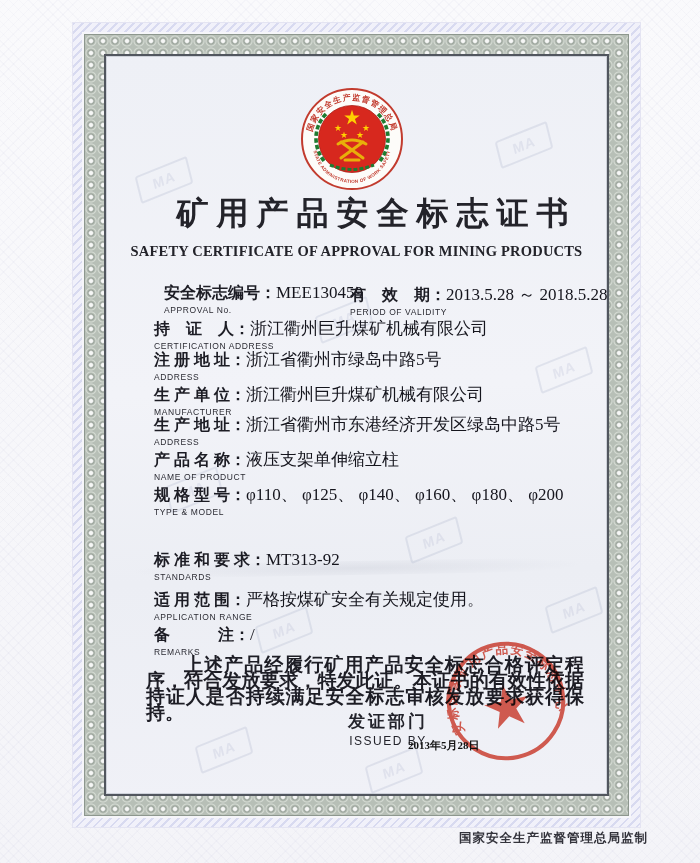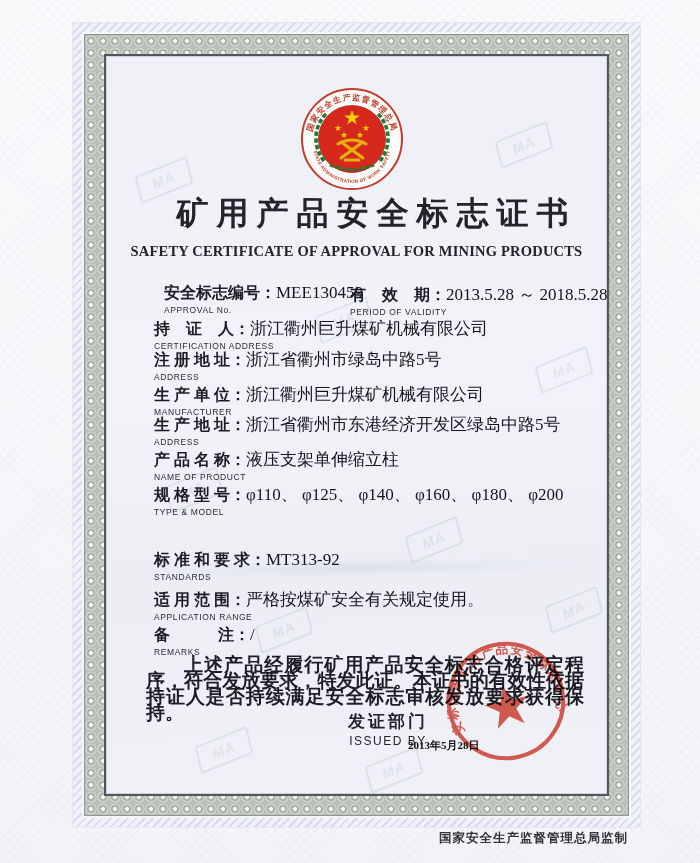--- a/index.html
+++ b/index.html
@@ -79,21 +79,21 @@
   .issued-zh{font-size:17px;font-weight:600;letter-spacing:3px;}
   .issued-en{font-family:"Liberation Sans",sans-serif;font-size:12px;letter-spacing:1.5px;margin-top:1px;}
   .issue-date{position:absolute;left:302px;top:682px;z-index:4;font-size:11px;font-weight:600;color:#111;}
   
   .stamp{
     position:absolute;left:337px;top:582px;width:126px;height:126px;z-index:3;
     transform:rotate(-12deg);mix-blend-mode:multiply;opacity:0.88;
   }
   
   .footer-note{
-    position:absolute;top:830px;right:72px;z-index:2;
+    position:absolute;top:830px;right:52px;z-index:2;
     font-size:12.5px;font-weight:600;letter-spacing:1px;color:#33333b;
   }
   
   .fold{
     position:absolute;left:0;top:505px;width:100%;height:14px;z-index:1;
     background:radial-gradient(60% 100% at 50% 50%, rgba(160,165,180,0.18), transparent 75%);
     transform:rotate(-1deg);
   }
 </style>
 </head>

